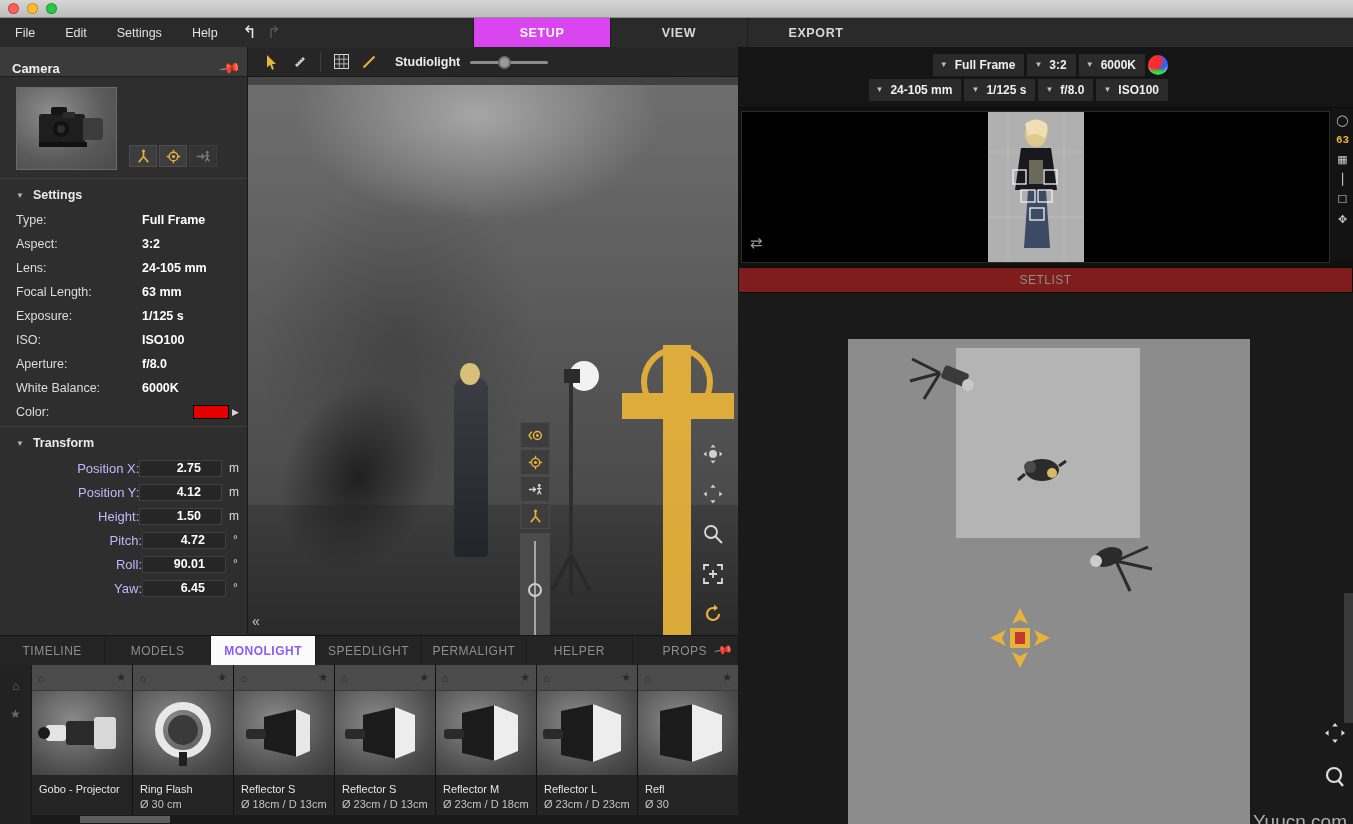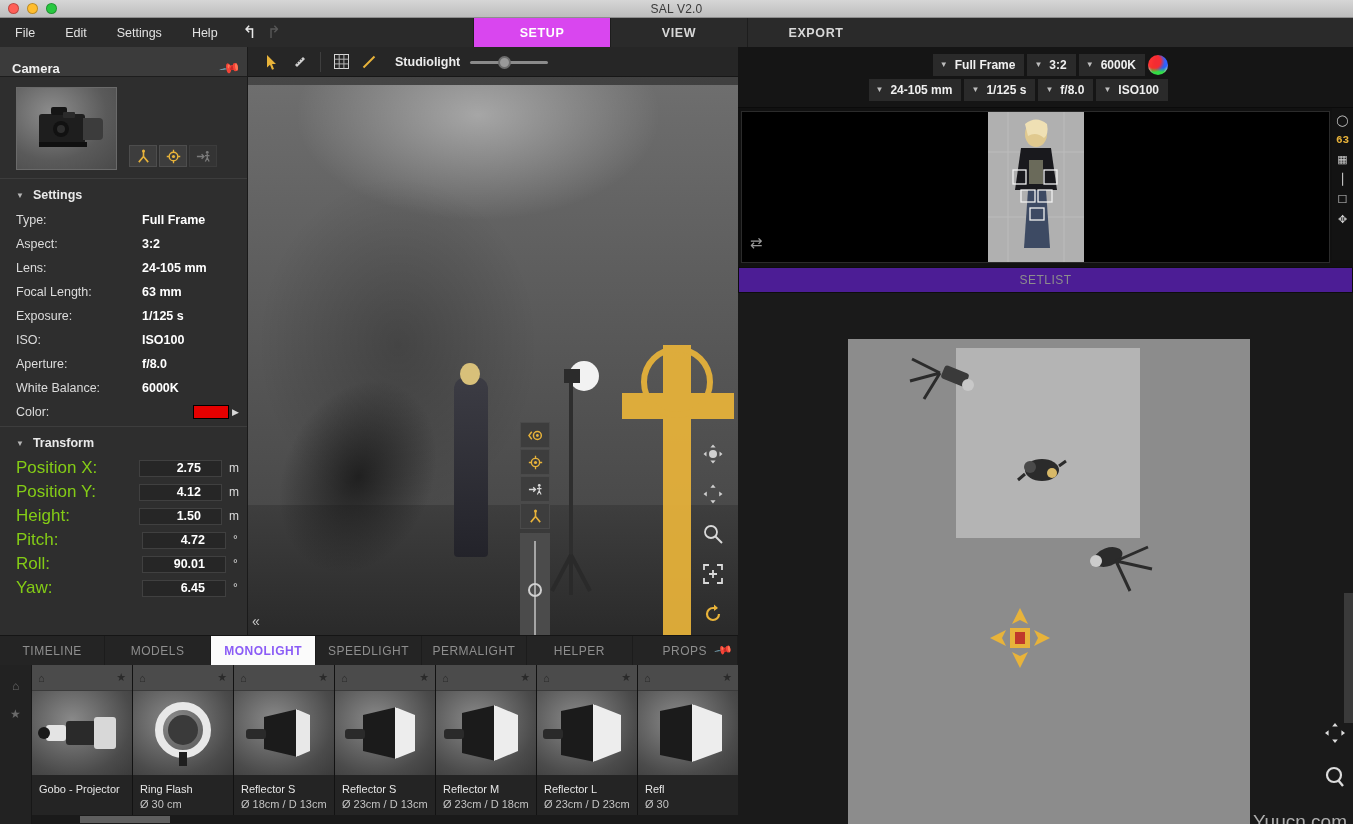--- a/index.html
+++ b/index.html
@@ -88,21 +88,21 @@
   .caret { color: #b5b5b5; font-size: 8px; }
 
   .row { display: flex; align-items: center; height: 24px; padding: 0 8px 0 16px; }
   .row .lbl { font-size: 12.5px; color: #dcdcdc; width: 126px; }
   .row .val { font-size: 12.5px; color: #ffffff; font-weight: bold; }
   .swatchwrap { margin-left: auto; display: flex; align-items: center; gap: 3px; }
   .swatch { width: 36px; height: 14px; border: 1px solid #000; }
   .swatcharrow { color: #d8d8d8; font-size: 9px; }
 
   .numrow { display: flex; align-items: center; height: 24px; padding: 0 8px 0 16px; }
-  .numrow .lbl { font-size: 17px; color: #84cc16; width: 126px; }
+  .numrow .lbl { font-size: 13px; color: #c4b5fd; width: 126px; text-align: right; }
   .numfield {
     width: 84px; height: 17px; background: #262626; border: 1px solid #404040;
     display: flex; align-items: center; justify-content: flex-end; padding-right: 20px;
     font-size: 12.5px; color: #fff; font-weight: bold;
   }
   .unit { font-size: 12px; color: #dcdcdc; margin-left: 7px; }
 
   
   .vpwrap {
     position: absolute; left: 248px; top: 47px; width: 563px; height: 588px;
@@ -241,21 +241,21 @@
     position: absolute; right: 0; top: 61px; width: 21px; height: 152px;
     background: #131313; display: flex; flex-direction: column; align-items: center;
     padding-top: 6px; gap: 7px; overflow: hidden;
   }
   .edgeic { font-size: 11px; color: #c9c9c9; }
   .edgeic.y { color: #e8b33a; font-weight: bold; font-family: "Liberation Mono", monospace; }
 
   .viewtabs { display: flex; height: 26px; margin-top: 4px; }
   .vtab {
     flex: 1; display: flex; align-items: center; justify-content: center;
-    font-size: 12px; letter-spacing: .5px; color: #8d8d8d; background: #4c1d95;
+    font-size: 12px; letter-spacing: .5px; color: #8d8d8d; background: #7f1d1d;
     border: 1px solid #0d0d0d; cursor: default;
   }
   .vtab.active { background: #3b3b3b; color: #fff; font-weight: bold; }
 
   .topview {
     position: relative; height: 544px; background: #1a1a1a; overflow: hidden;
   }
   .tv-stage {
     position: absolute; left: 110px; top: 46px; width: 402px; height: 500px;
     background: #8c8c8c;
@@ -281,21 +281,20 @@
 <body>
 
 <div class="app">
 
   <div class="titlebar">
     <div class="traffic">
       <div class="dot red"></div>
       <div class="dot amber"></div>
       <div class="dot green"></div>
     </div>
-    <div class="win-title">SAL V2.0</div>
   </div>
 
   <div class="menubar">
     <div class="menuitem">File</div>
     <div class="menuitem">Edit</div>
     <div class="menuitem">Settings</div>
     <div class="menuitem">Help</div>
     <div class="undo-group">
       <span class="histicon on">↰</span>
       <span class="histicon off">↱</span>

